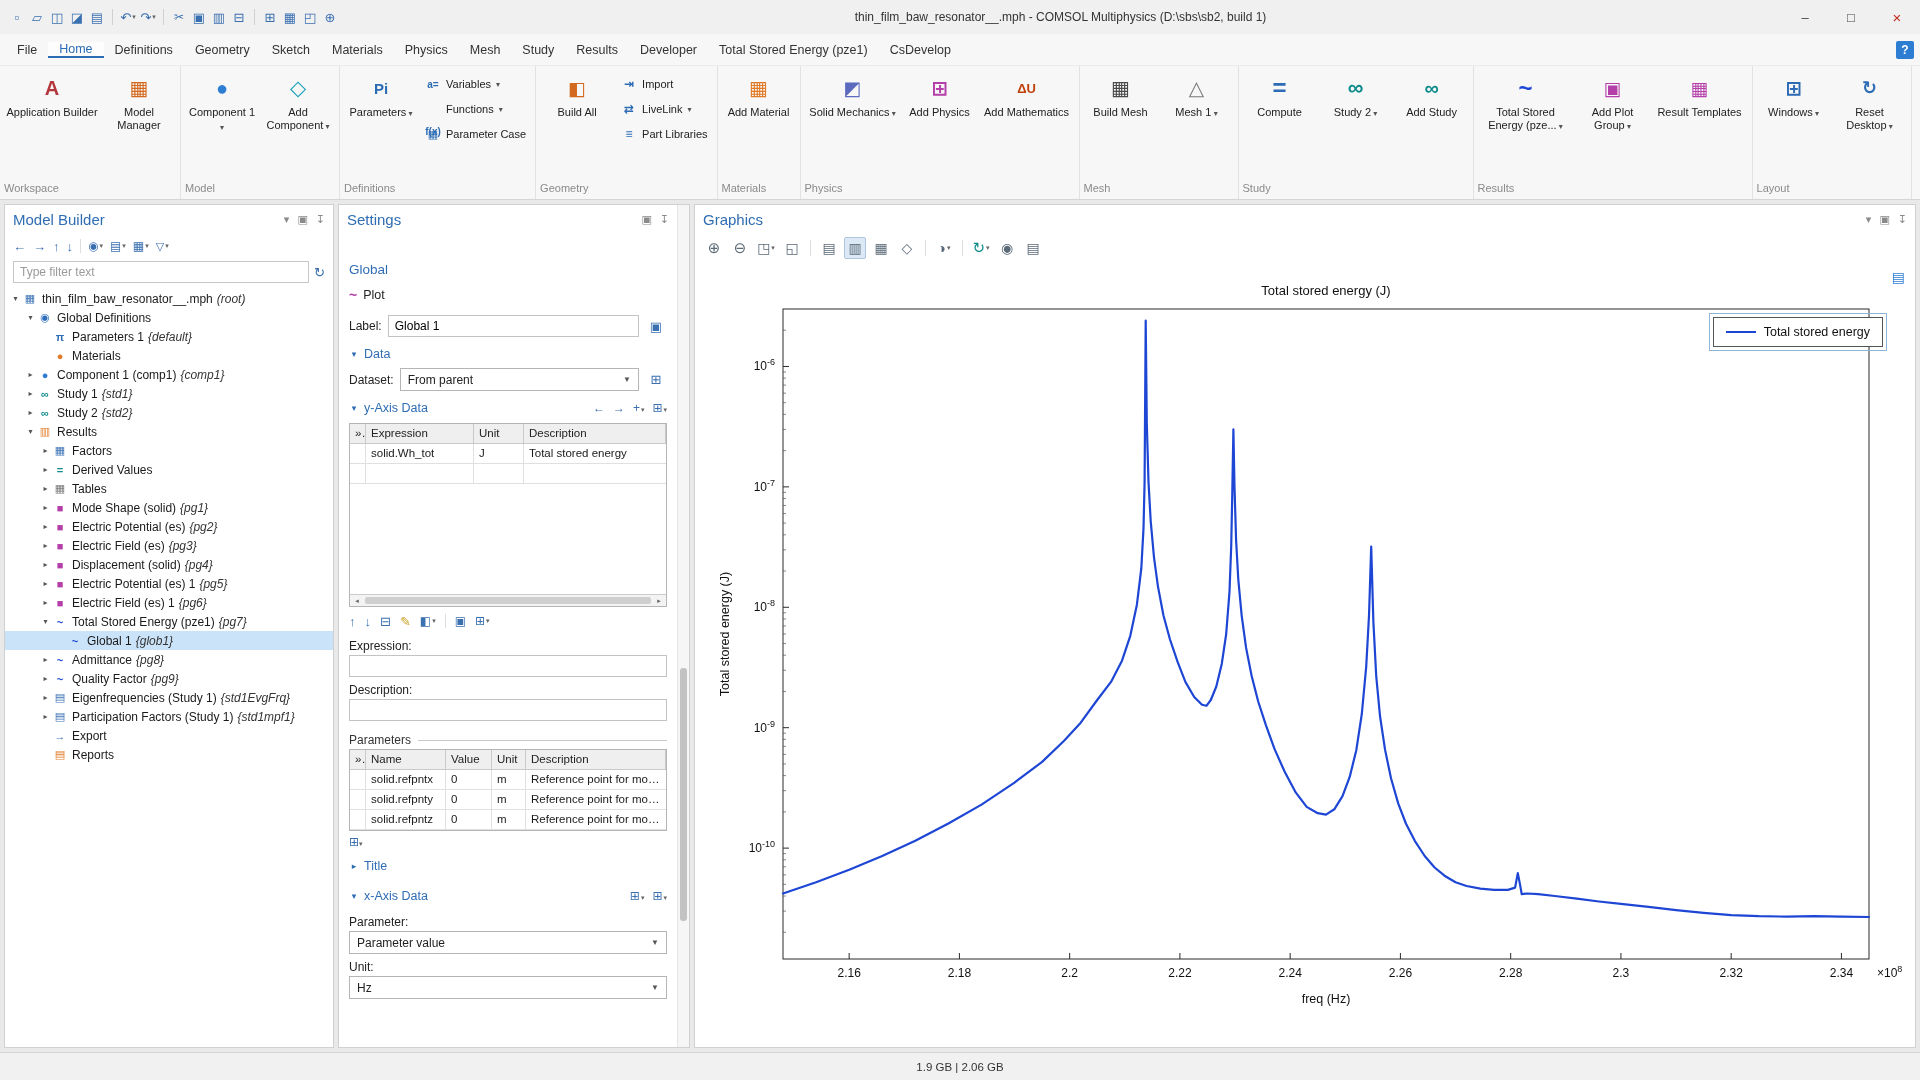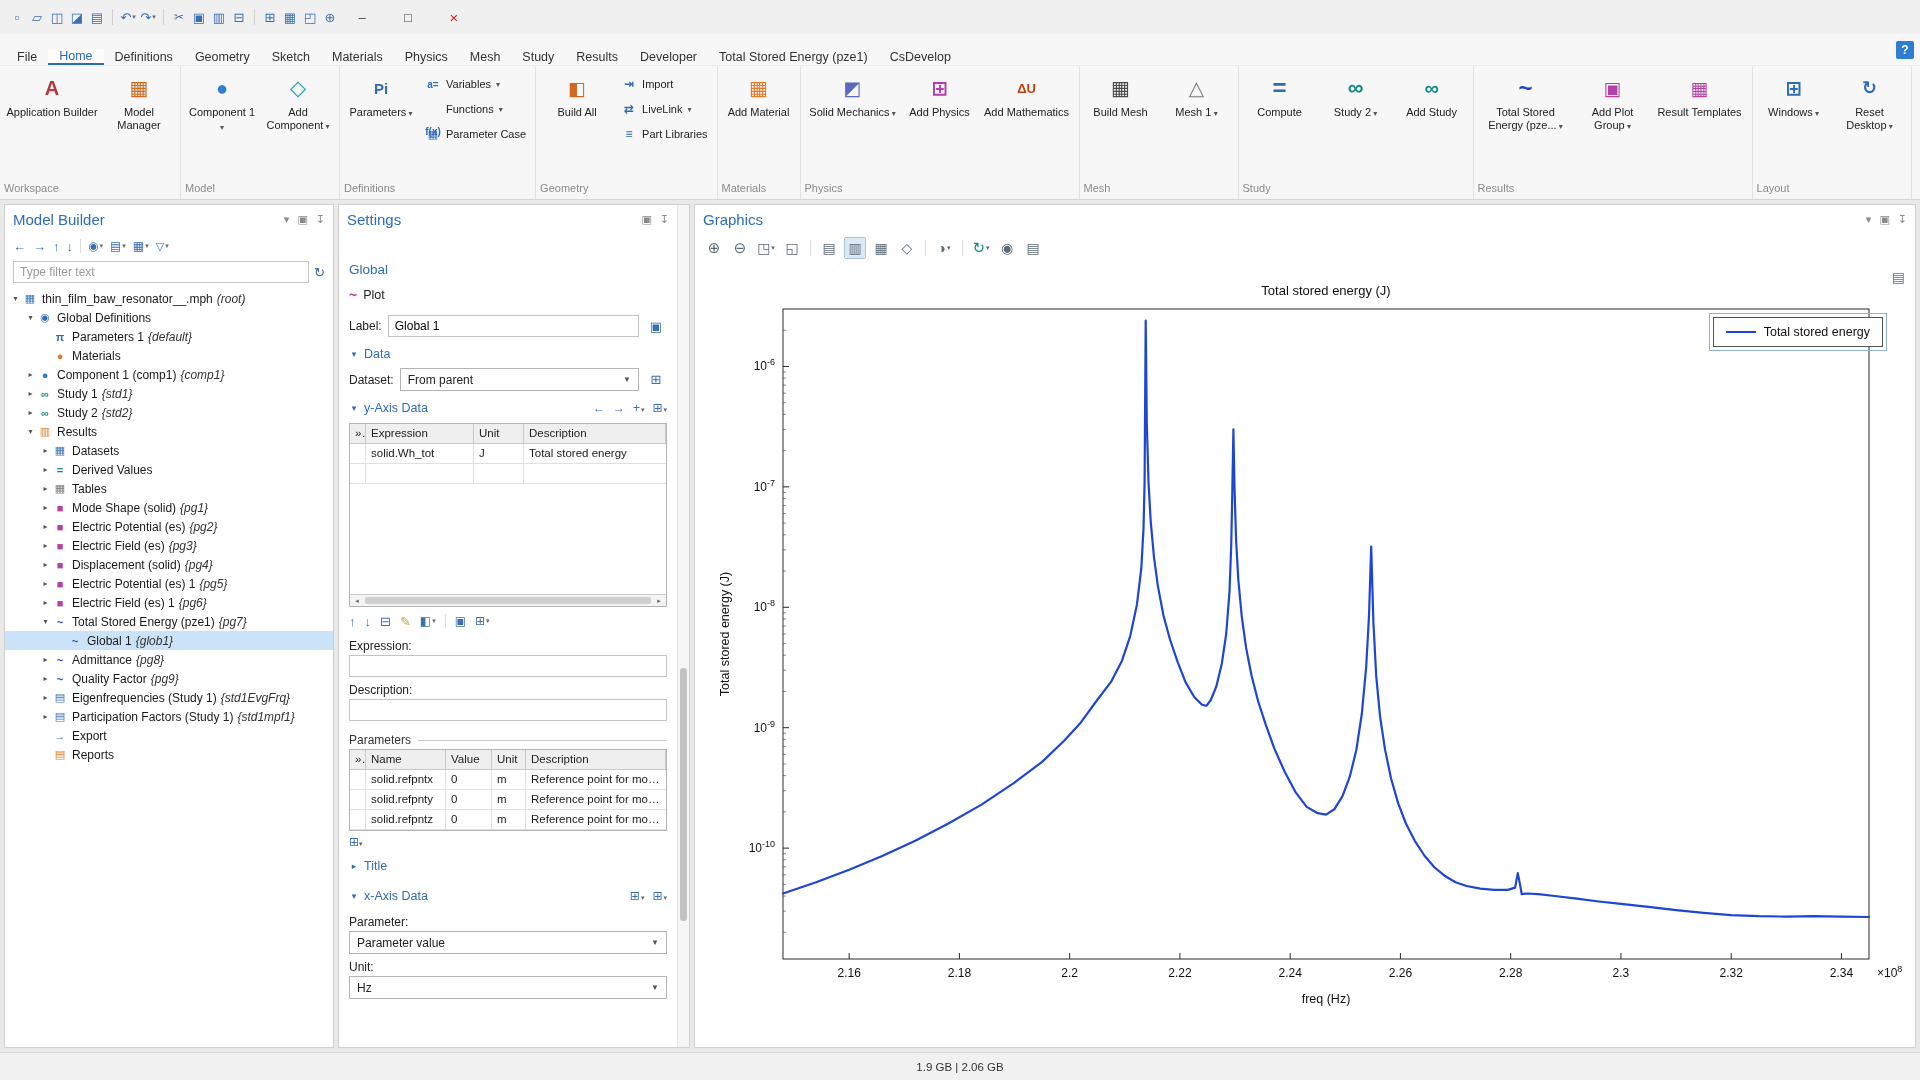--- a/index.html
+++ b/index.html
@@ -12,21 +12,21 @@
 .qa{display:flex;align-items:center;gap:2px;}
 .qa-sep{width:1px;height:16px;background:#d0d0d0;margin:0 4px;}
 .tb-ic{width:18px;height:18px;display:flex;align-items:center;justify-content:center;font-size:13px;color:#3a6fb0;border-radius:2px;}
 .tb-ic .c{font-size:7px;color:#666;margin-left:1px;}
 .tb-title{flex:1;text-align:center;font-size:12px;color:#333;white-space:nowrap;overflow:hidden;}
 .winbtns{display:flex;align-items:stretch;height:34px;}
 .winbtn{width:46px;display:flex;align-items:center;justify-content:center;font-size:13px;color:#444;}
 .winbtn.close{color:#c42b1c;font-size:15px;}
 
 
-.menubar{height:32px;background:#f7f7f7;display:flex;align-items:flex-end;padding:0 6px;flex:none;border-bottom:1px solid #ececec;}
+.menubar{height:32px;background:#f7f7f7;display:flex;align-items:center;padding:0 6px;flex:none;border-bottom:1px solid #ececec;}
 .menu-tabs{display:flex;align-items:stretch;}
 .menu-tab{display:flex;align-items:center;padding:0 11px;font-size:12.5px;color:#333;cursor:default;}
 .menu-tab.active{color:#2b6cb5;border-bottom:2px solid #2b6cb5;background:#fdfdfd;}
 .help-btn{margin-left:auto;align-self:center;width:18px;height:18px;background:#2d7dd2;color:#fff;border-radius:2px;display:flex;align-items:center;justify-content:center;font-size:12px;font-weight:700;}
 
 
 .ribbon{height:134px;background:#f7f7f7;border-bottom:1px solid #d5d5d5;display:flex;flex:none;overflow:hidden;}
 .rgroup{display:flex;flex-direction:column;border-right:1px solid #e2e2e2;padding:3px 4px 0;}
 .rgroup-items{flex:1;display:flex;align-items:flex-start;gap:2px;}
 .rgroup-label{height:20px;color:#8a8a8a;font-size:11px;line-height:18px;white-space:nowrap;}
@@ -144,20 +144,21 @@
         <span class="tb-ic" style="color: rgb(58, 111, 176); font-size: 12px;">✂</span>
         <span class="tb-ic" style="color: rgb(58, 111, 176); font-size: 13px;">▣</span>
         <span class="tb-ic" style="color: rgb(58, 111, 176); font-size: 13px;">▥</span>
         <span class="tb-ic" style="color: rgb(58, 111, 176); font-size: 13px;">⊟</span>
         <span class="qa-sep"></span>
         <span class="tb-ic" style="color: rgb(58, 111, 176); font-size: 13px;">⊞</span>
         <span class="tb-ic" style="color: rgb(58, 111, 176); font-size: 13px;">▦</span>
         <span class="tb-ic" style="color: rgb(58, 111, 176); font-size: 13px;">◰</span>
         <span class="tb-ic" style="color: rgb(58, 111, 176); font-size: 13px;">⊕</span>
       </div>
+    <div class="tb-title">thin_film_baw_resonator__.mph - COMSOL Multiphysics (D:\sbs\sb2, build 1)</div>
     <div class="winbtns">
         <div class="winbtn">–</div>
         <div class="winbtn">□</div>
         <div class="winbtn close">×</div>
       </div>
   </div>
 
   <div class="menubar">
     <div class="menu-tabs">
         <div class="menu-tab">File</div>
@@ -409,21 +410,21 @@
             <span class="tree-suffix">{std2}</span>
           </div>
           <div class="tree-row" style="padding-left: 19px;">
             <span class="tree-arrow">▾</span>
             <span class="tree-icon" style="color: rgb(224, 123, 40);">▥</span>
             <span class="tree-label">Results</span>
           </div>
           <div class="tree-row" style="padding-left: 34px;">
             <span class="tree-arrow">▸</span>
             <span class="tree-icon" style="color: rgb(63, 116, 181);">▦</span>
-            <span class="tree-label">Datasets</span>
+            <span class="tree-label">Factors</span>
           </div>
           <div class="tree-row" style="padding-left: 34px;">
             <span class="tree-arrow">▸</span>
             <span class="tree-icon" style="color: rgb(15, 139, 139);">=</span>
             <span class="tree-label">Derived Values</span>
           </div>
           <div class="tree-row" style="padding-left: 34px;">
             <span class="tree-arrow">▸</span>
             <span class="tree-icon" style="color: rgb(122, 122, 122);">▦</span>
             <span class="tree-label">Tables</span>

